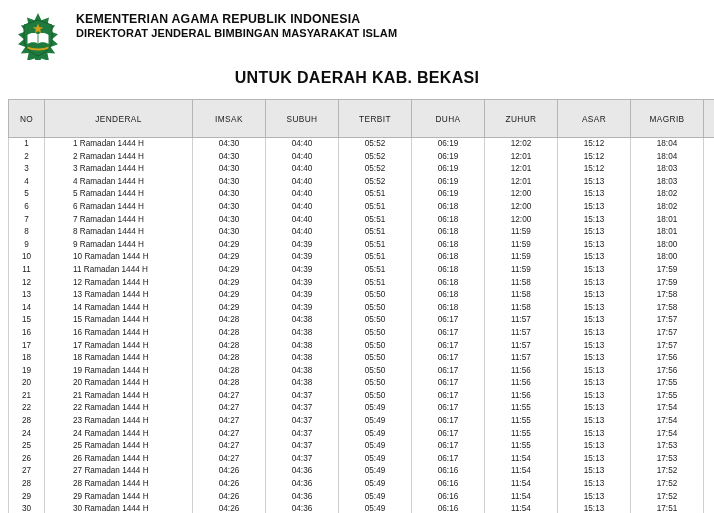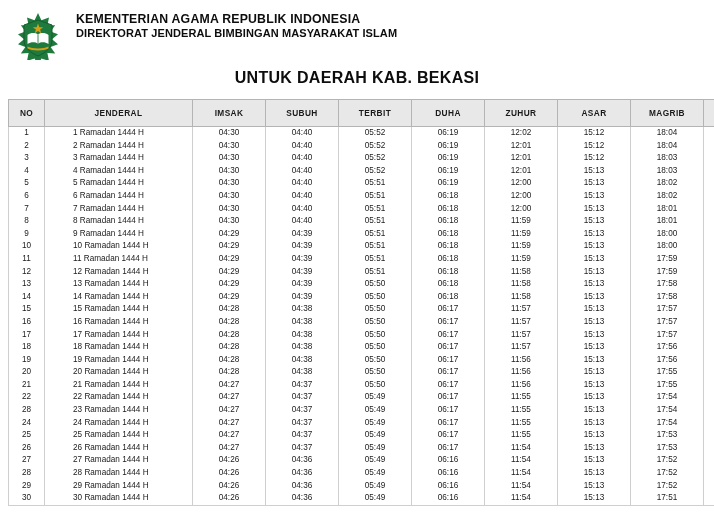--- a/index.html
+++ b/index.html
@@ -75,24 +75,24 @@
   }
   table {
     border-collapse: collapse;
     width: 698px;
     table-layout: fixed;
   }
   thead th {
     background: #e8e8e8;
     border: 1px solid #b4b4b4;
     font-size: 8.3px;
-    font-weight: bold;
+    font-weight: normal;
     letter-spacing: 0.4px;
     color: #1a1a1a;
-    height: 27px;
+    height: 38px;
     vertical-align: middle;
     text-align: center;
   }
   tbody td {
     border-left: 1px solid #cfcfcf;
     border-right: 1px solid #cfcfcf;
     font-size: 8.2px;
     color: #1a1a1a;
     height: 12.6px;
     line-height: 12.6px;

